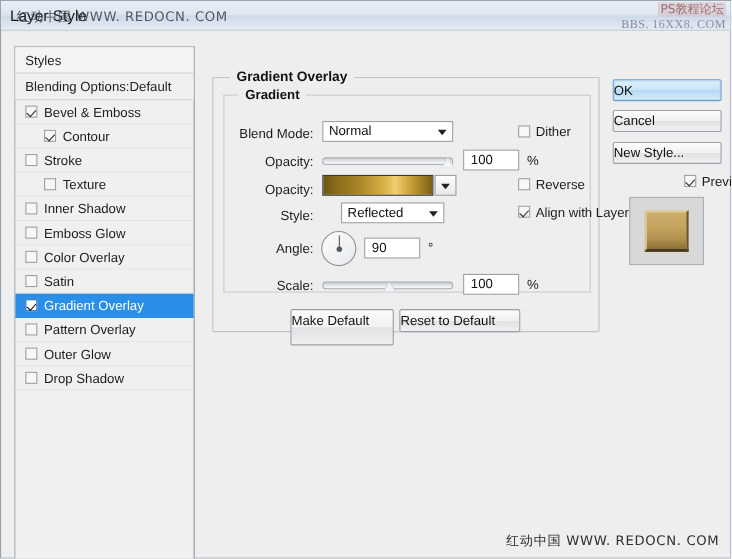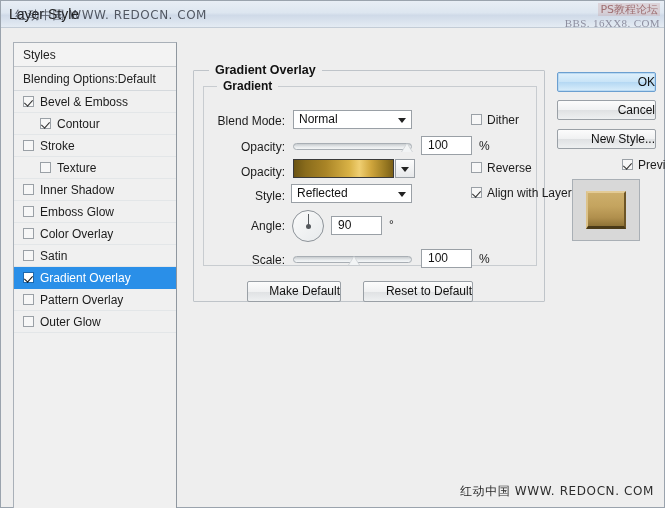--- a/index.html
+++ b/index.html
@@ -335,21 +335,21 @@
   }
 
   .btn {
     position: absolute;
     box-sizing: border-box;
     border: 1px solid #9aa0a6;
     border-radius: 2px;
     background: linear-gradient(to bottom, #fcfcfc 0%, #f0f1f2 50%, #dfe1e3 51%, #eef0f1 100%);
     font-size: 12px;
     color: #111;
-    text-align: right;
+    text-align: left;
     white-space: nowrap;
   }
   .btn.primary {
     border: 1px solid #6b9fd0;
     background: linear-gradient(to bottom, #dff0fb 0%, #c9e4f7 48%, #b5d8f3 52%, #d9eefb 100%);
     box-shadow: 0 0 0 1px #b9d9f2 inset;
   }
 
   .preview-box {
     position: absolute;
@@ -439,20 +439,23 @@
         </div>
         <div class="style-row sel">
           <span class="cbox on"></span><span>Gradient Overlay</span>
         </div>
         <div class="style-row">
           <span class="cbox"></span><span>Pattern Overlay</span>
         </div>
         <div class="style-row">
           <span class="cbox"></span><span>Outer Glow</span>
         </div>
+        <div class="style-row">
+          <span class="cbox"></span><span>Drop Shadow</span>
+        </div>
       </div>
 
       <div class="group-outer"></div>
       <div class="group-title">Gradient Overlay</div>
       <div class="group-inner"></div>
       <div class="group-inner-title">Gradient</div>
 
       <div class="lbl" style="left:212px; top:86px; width:72px;">Blend Mode:</div>
       <div class="combo" style="left:292px; top:82px; width:119px;">
         <span>Normal</span>
@@ -474,21 +477,21 @@
       <div class="lbl" style="left:212px; top:137px; width:72px;">Opacity:</div>
       <div class="grad-swatch" style="left:292px; top:131px; width:101px;"></div>
       <div class="grad-arrow-box" style="left:394px; top:131px;">
         <span class="arrow"></span>
       </div>
       <div class="chk" style="left:422px; top:133px;">
         <span class="cbox"></span><span>Reverse</span>
       </div>
 
       <div class="lbl" style="left:212px; top:161px; width:72px;">Style:</div>
-      <div class="combo" style="left:290px; top:156px; width:121px;">
+      <div class="combo" style="left:309px; top:156px; width:94px;">
         <span>Reflected</span>
         <span class="arrow"></span>
       </div>
       <div class="chk" style="left:422px; top:158px;">
         <span class="cbox on"></span><span>Align with Layer</span>
       </div>
 
       <div class="lbl" style="left:212px; top:191px; width:72px;">Angle:</div>
       <div class="dial" style="left:291px; top:182px;">
         <span class="needle"></span>
@@ -501,21 +504,21 @@
 
       <div class="lbl" style="left:212px; top:225px; width:72px;">Scale:</div>
       <div class="slider" style="left:292px; top:228px; width:119px;">
         <span class="thumb" style="left:54px; top:-1px;"></span>
       </div>
       <div class="numfield" style="left:420px; top:221px; width:51px;">
         <span>100</span>
       </div>
       <div class="unit" style="left:478px; top:224px;">%</div>
 
-      <div class="btn" style="left:246px; top:253px; width:94px; height:21px; line-height:19px;">Make Default</div>
+      <div class="btn" style="left:263px; top:253px; width:94px; height:33px; line-height:19px;">Make Default</div>
       <div class="btn" style="left:362px; top:253px; width:110px; height:21px; line-height:19px;">Reset to Default</div>
 
       <div class="btn primary" style="left:556px; top:44px; width:99px; height:20px; line-height:18px;">OK</div>
       <div class="btn" style="left:556px; top:72px; width:99px; height:20px; line-height:18px;">Cancel</div>
       <div class="btn" style="left:556px; top:101px; width:99px; height:20px; line-height:18px;">New Style...</div>
 
       <div class="chk" style="left:573px; top:130px;">
         <span class="cbox on"></span><span>Preview</span>
       </div>
 

